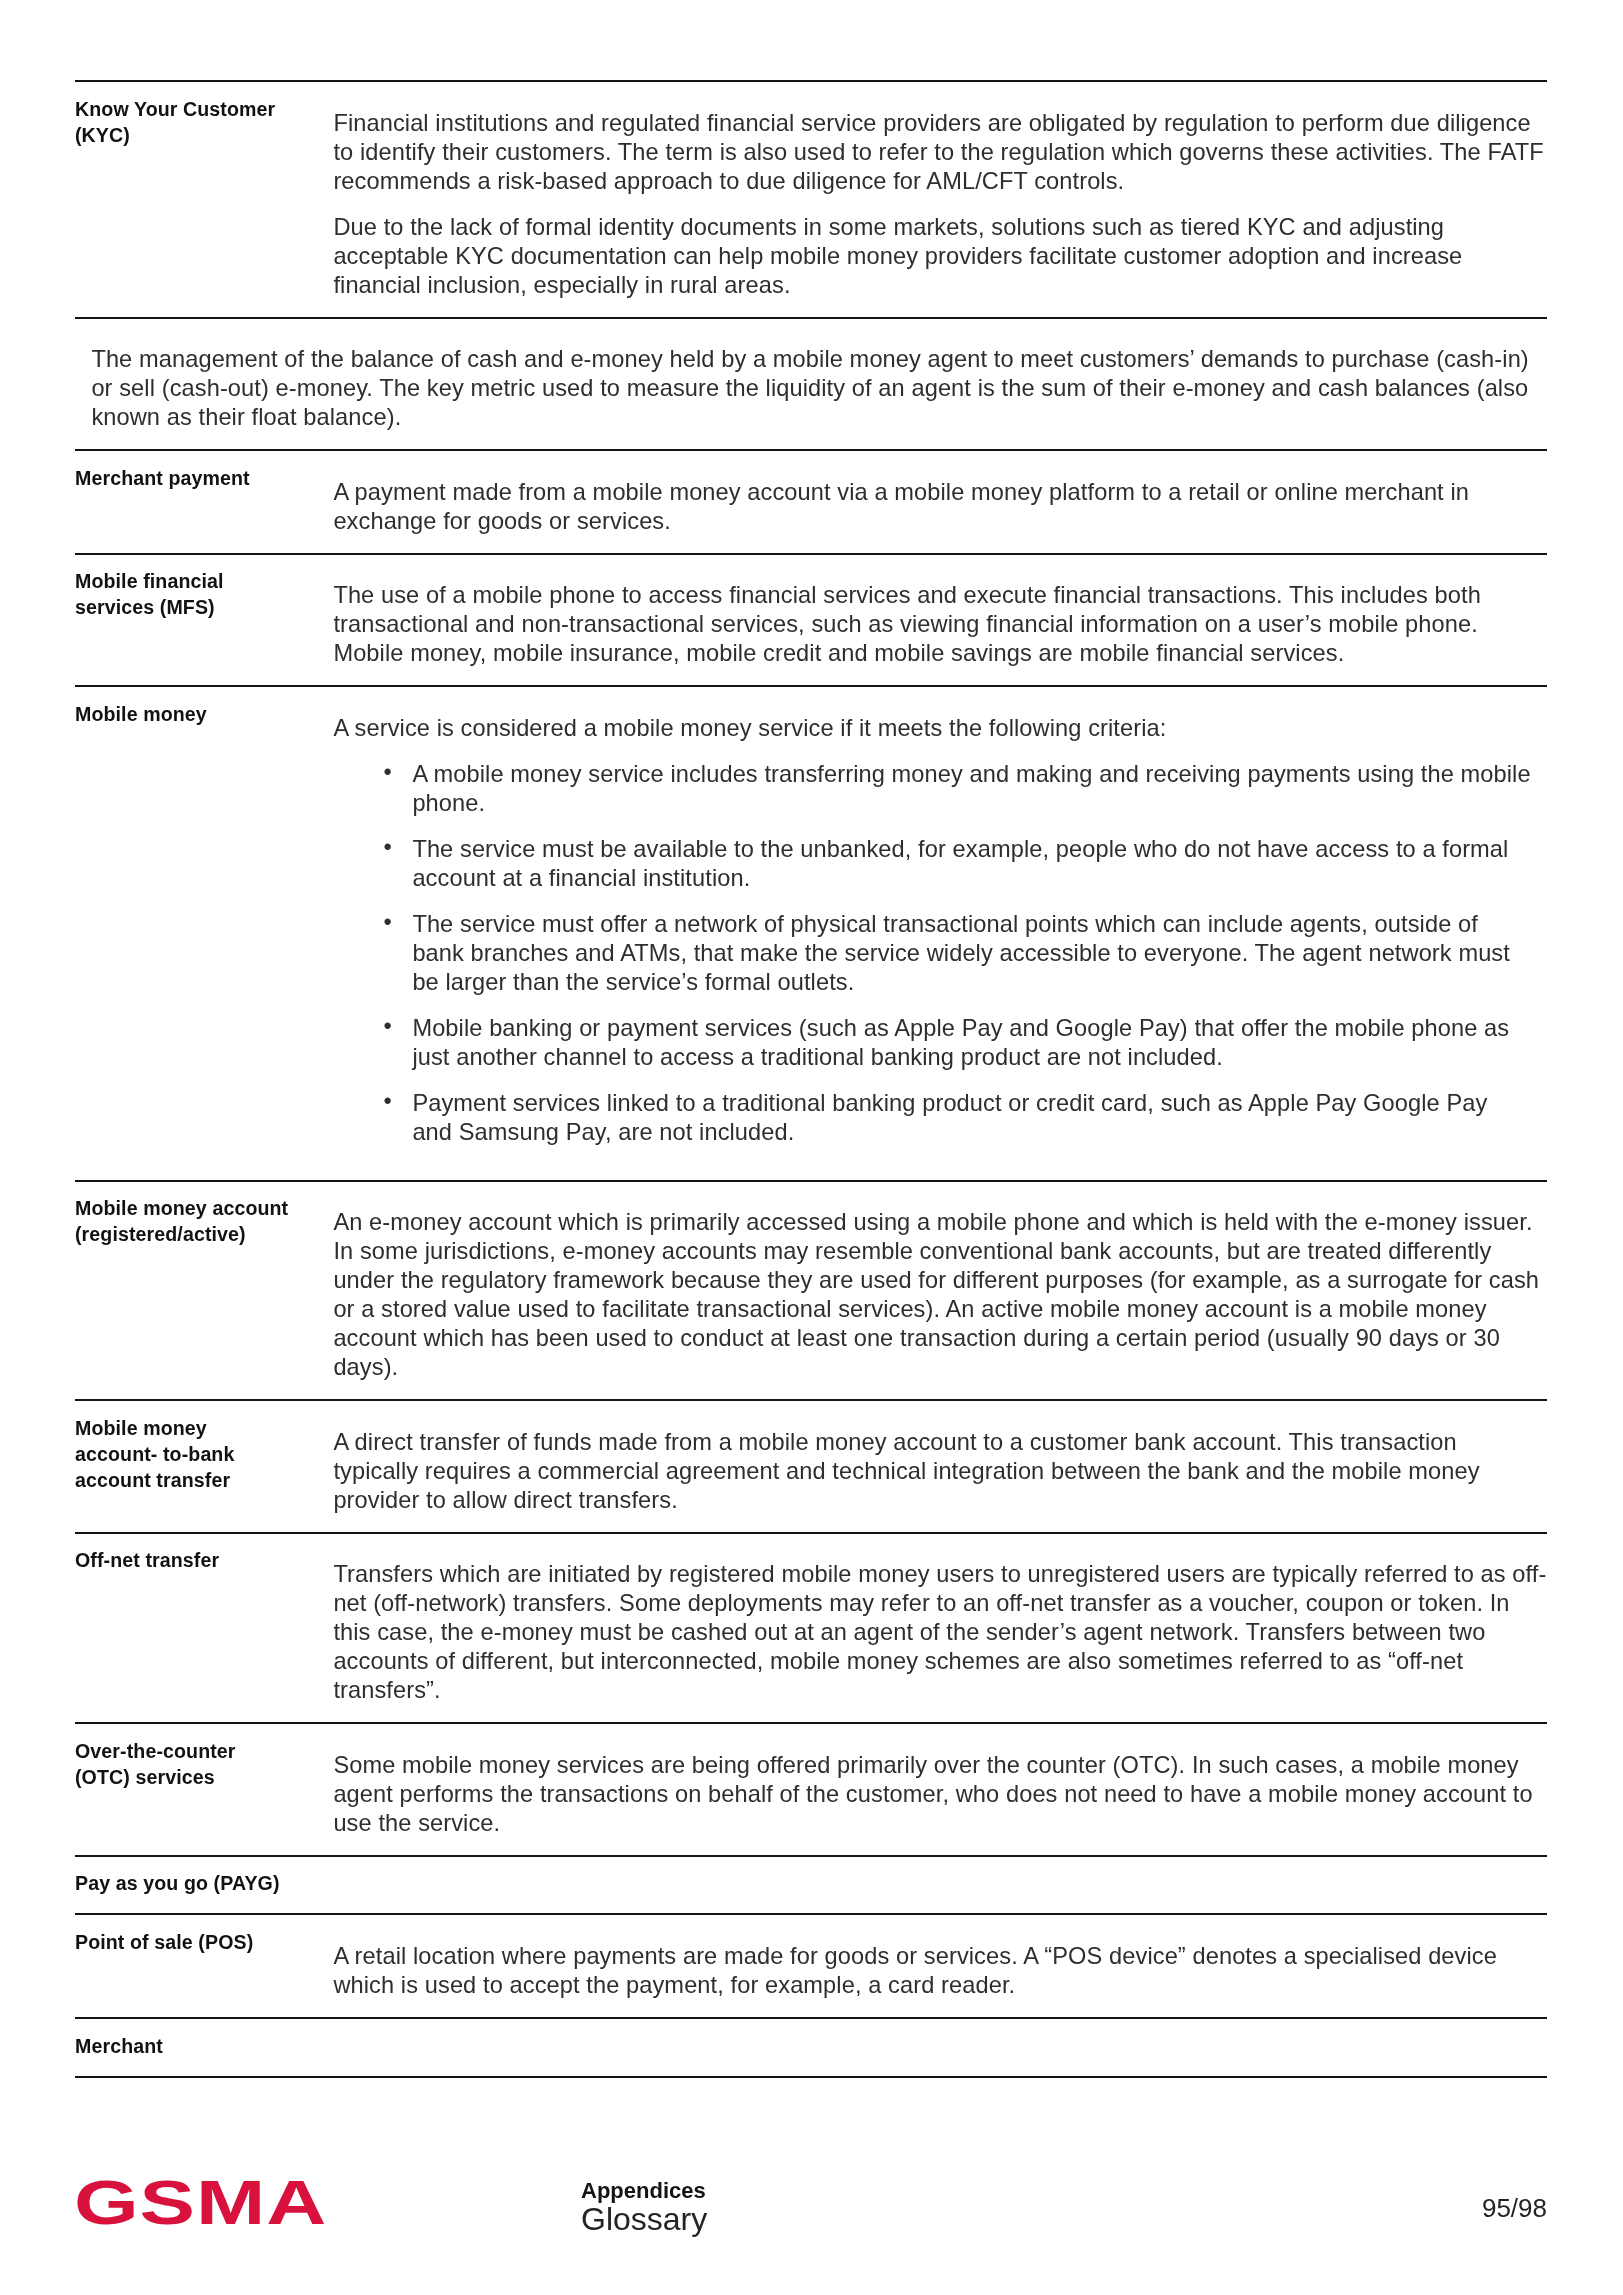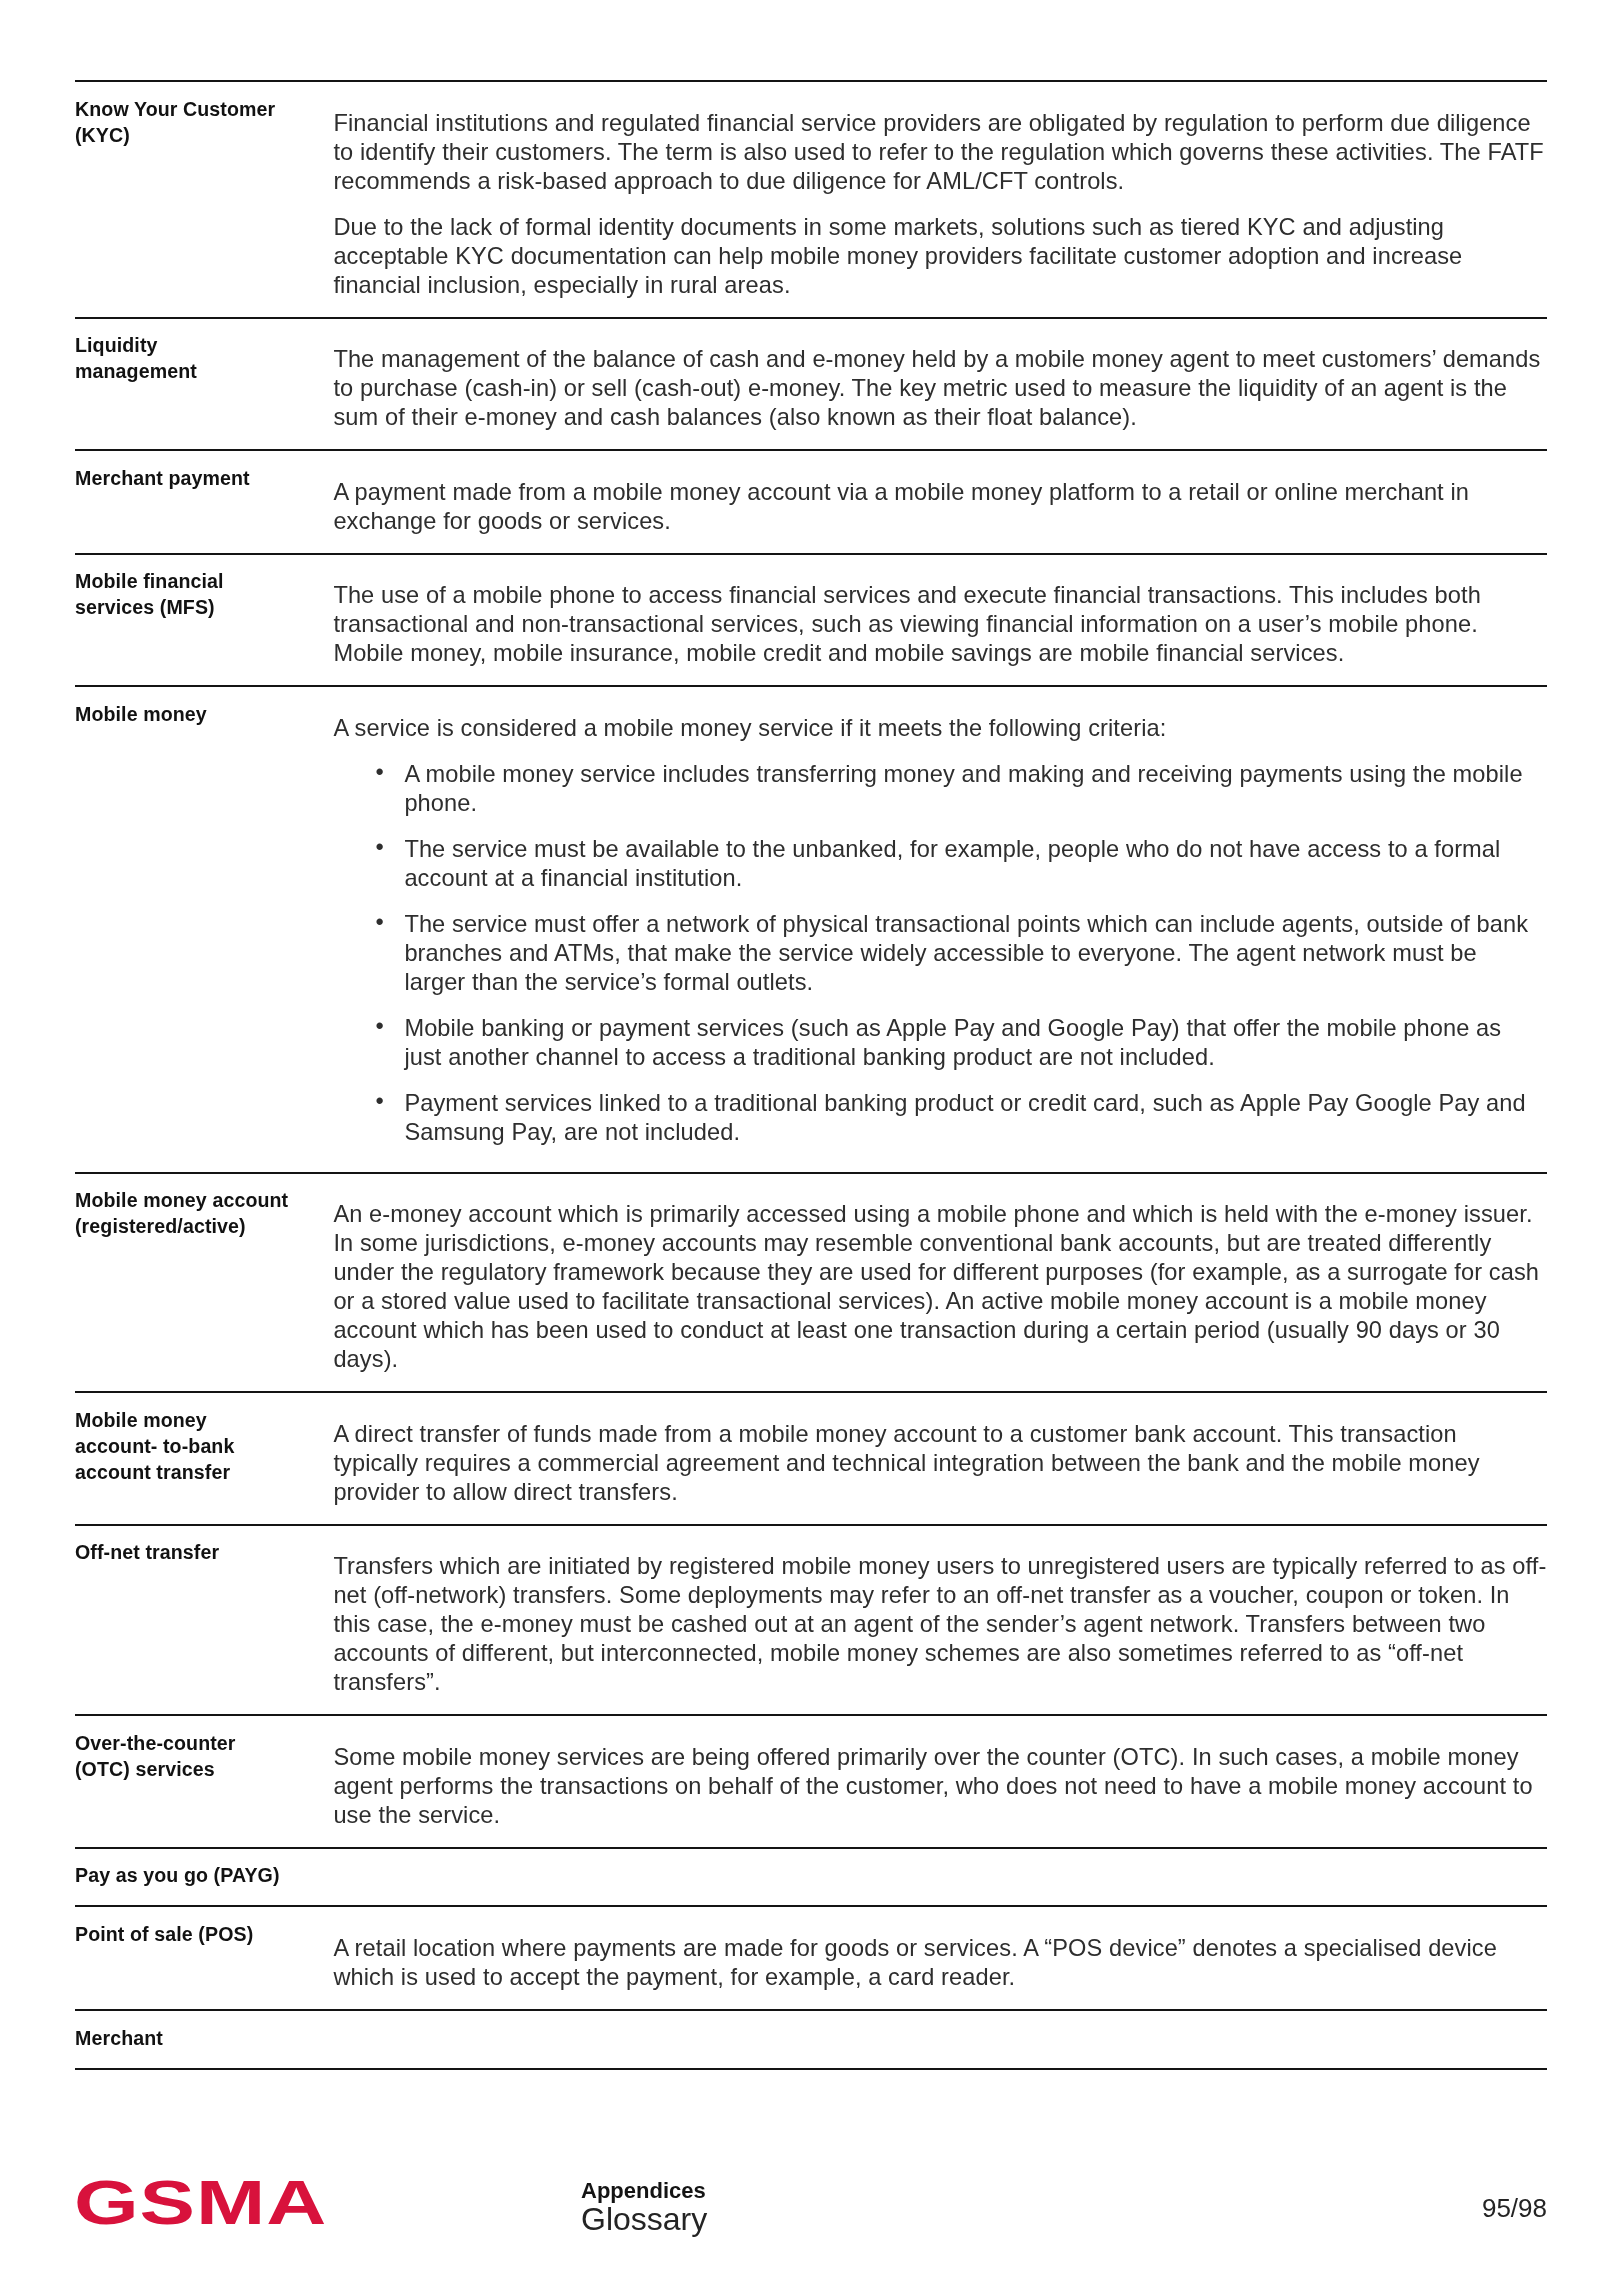--- a/index.html
+++ b/index.html
@@ -45,21 +45,21 @@
     letter-spacing: 0.1px;
   }
   .def p {
     margin: 16px 0 17px 0;
   }
   .def p:last-child {
     margin-bottom: 0;
   }
   ul.bullets {
     list-style: none;
-    margin: 8px;
+    margin: 16px;
     padding: 0;
   }
   ul.bullets li {
     position: relative;
     padding-left: 63px;
     margin-bottom: 17px;
   }
   ul.bullets li:last-child {
     margin-bottom: 0;
   }
@@ -115,22 +115,20 @@
 <div class="glossary-table">
     <div class="row">
       <div class="term">Know Your Customer
 (KYC)</div>
       <div class="def">
         <p class="para">Financial institutions and regulated financial service providers are obligated by regulation to perform due diligence to identify their customers. The term is also used to refer to the regulation which governs these activities. The FATF recommends a risk-based approach to due diligence for AML/CFT controls.</p>
         <p class="para">Due to the lack of formal identity documents in some markets, solutions such as tiered KYC and adjusting acceptable KYC documentation can help mobile money providers facilitate customer adoption and increase financial inclusion, especially in rural areas.</p>
       </div>
     </div>
     <div class="row">
-      <div class="term">Liquidity
-management</div>
       <div class="def">
         <p class="para">The management of the balance of cash and e-money held by a mobile money agent to meet customers’ demands to purchase (cash-in) or sell (cash-out) e-money. The key metric used to measure the liquidity of an agent is the sum of their e-money and cash balances (also known as their float balance).</p>
       </div>
     </div>
     <div class="row">
       <div class="term">Merchant payment</div>
       <div class="def">
         <p class="para">A payment made from a mobile money account via a mobile money platform to a retail or online merchant in exchange for goods or services.</p>
       </div>
     </div>

